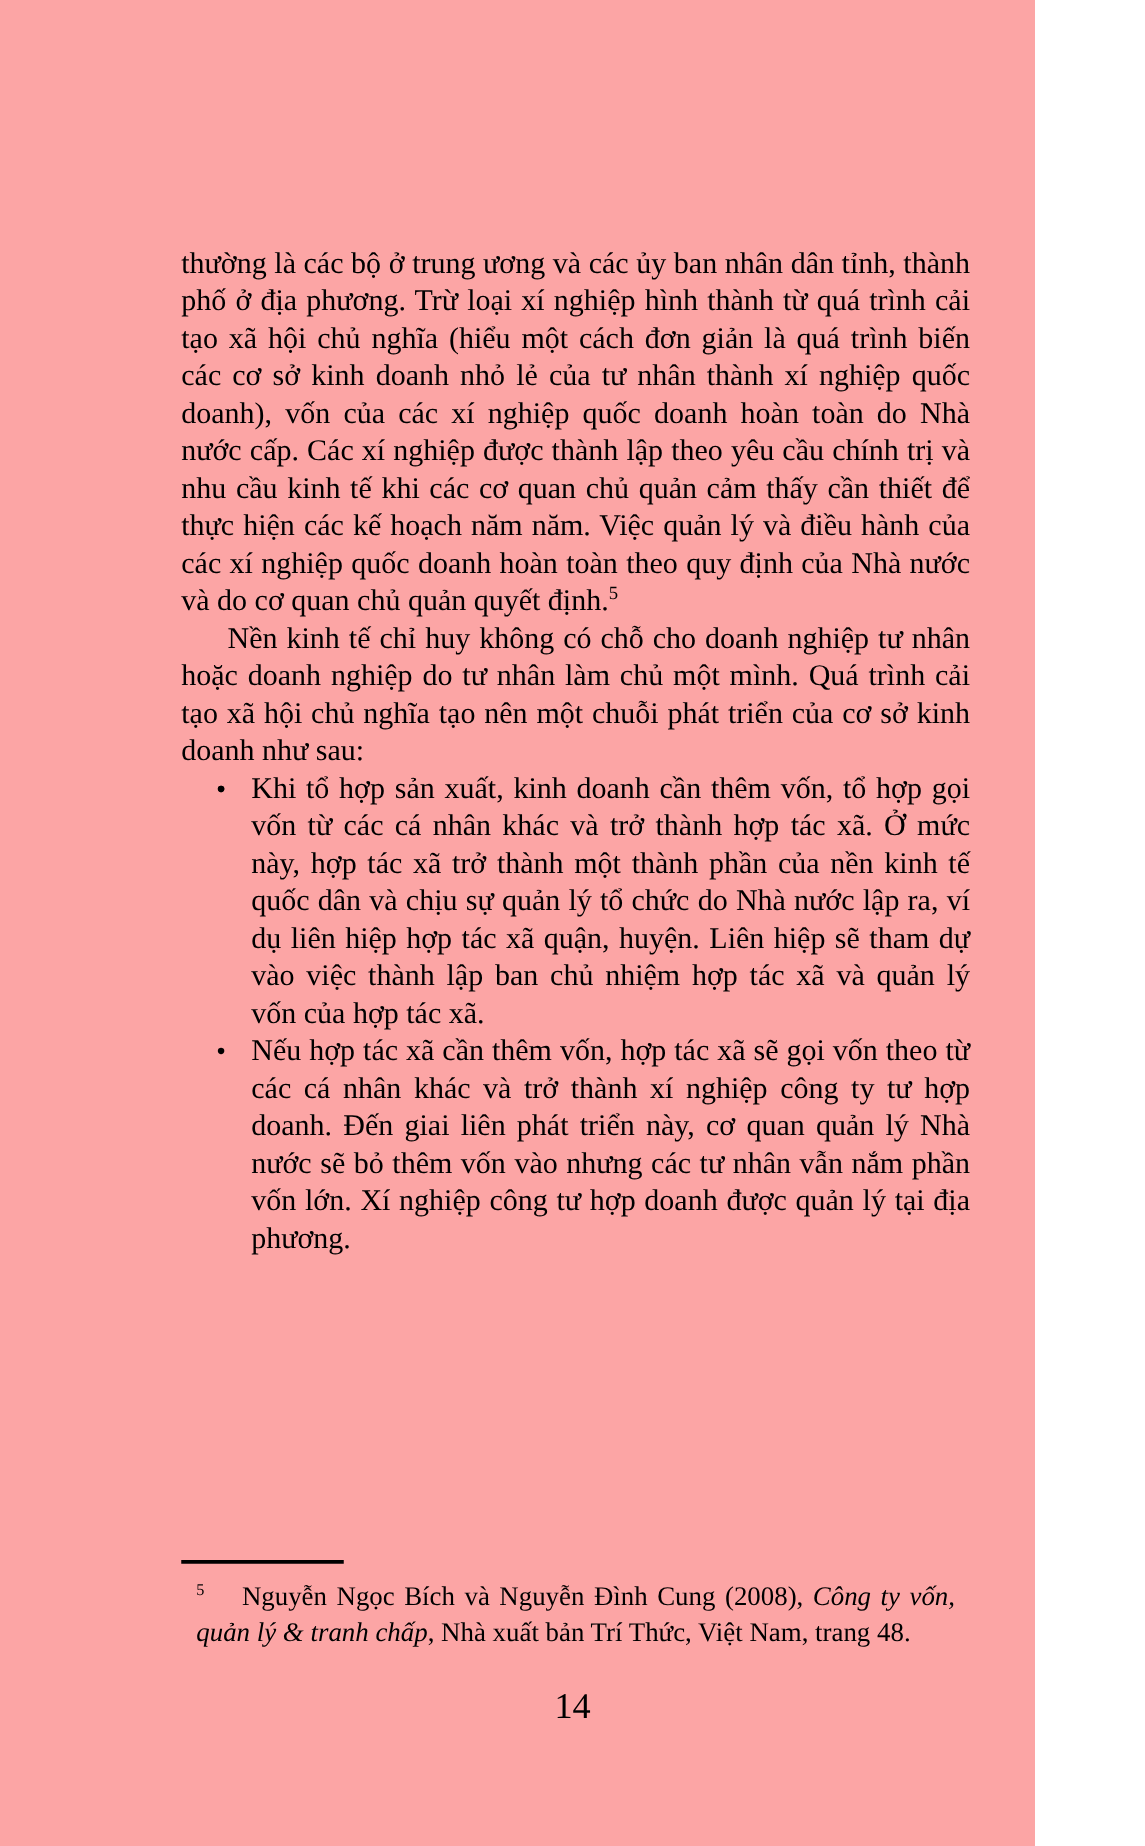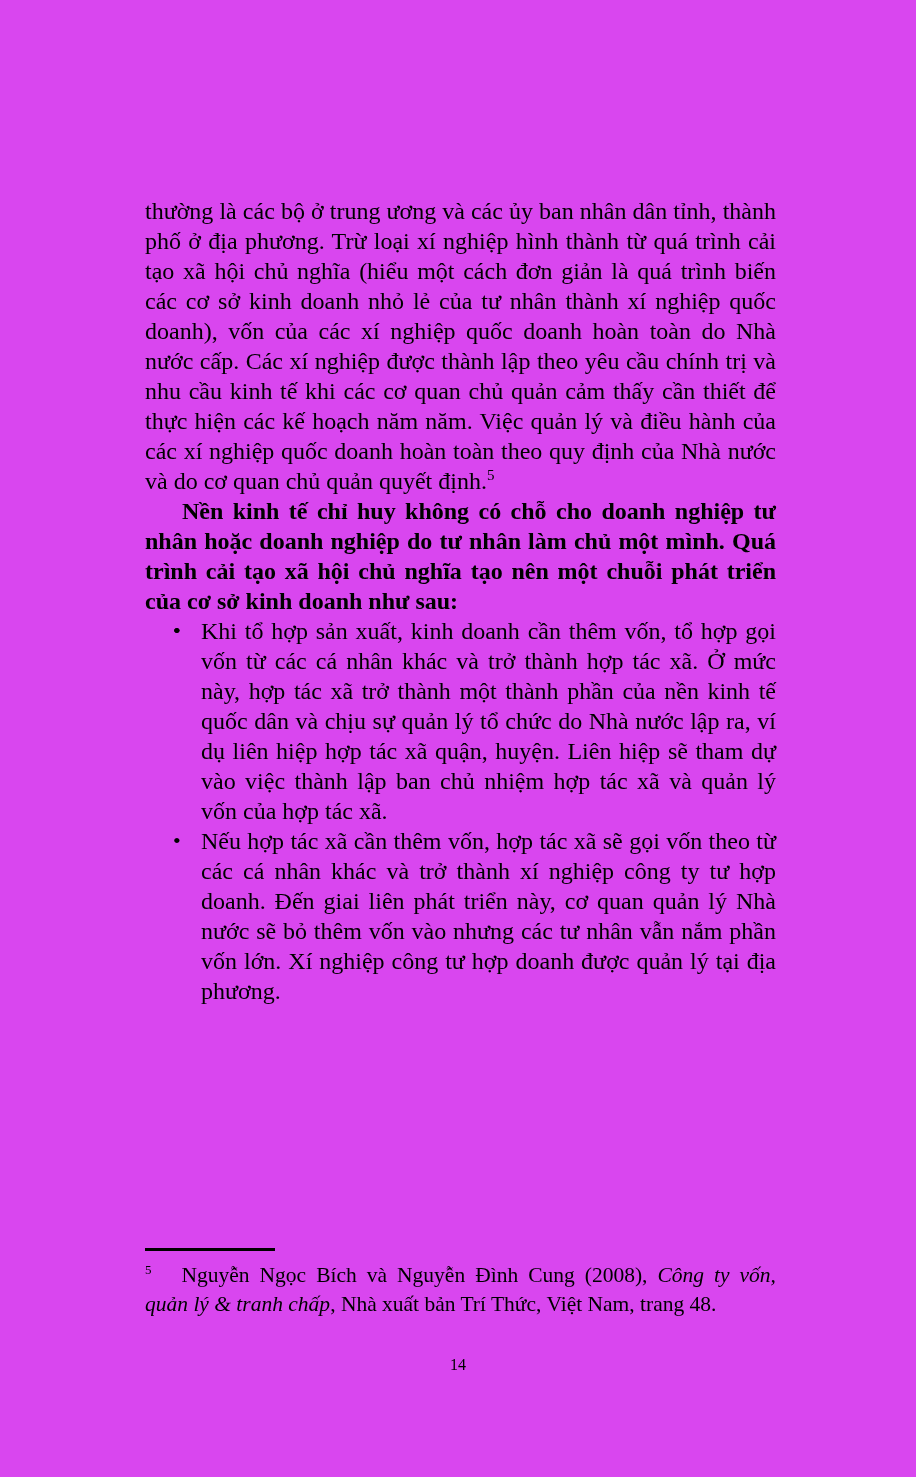--- a/index.html
+++ b/index.html
@@ -2,43 +2,42 @@
 <html><head>
 <meta charset="utf-8">
 <style>
   html, body {
     margin: 0;
     padding: 0;
     background: #ffffff;
   }
   .page {
     position: relative;
-    width: 916px;
+    width: 828px;
     height: 1477px;
-    background: #d946ef;
+    background: #fca5a5;
     color: #000000;
     font-family: "Liberation Serif", "DejaVu Serif", serif;
     overflow: hidden;
   }
   .text-block {
     position: absolute;
     left: 145px;
     top: 196px;
     width: 631px;
     font-size: 24px;
     line-height: 30px;
     text-align: justify;
   }
   .para {
     margin: 0;
     padding: 0;
   }
   .para.indent {
     text-indent: 37px;
-    font-weight: bold;
   }
   .fn-ref {
     font-size: 15px;
     line-height: 0;
     vertical-align: super;
   }
   .bullets {
     list-style: none;
     margin: 0;
     padding: 0;
@@ -60,41 +59,41 @@
     top: 1248px;
     width: 631px;
   }
   .fn-rule {
     width: 130px;
     height: 3px;
     background: #000000;
     margin: 0 0 10px 0;
   }
   .footnote {
-    margin: 0;
+    margin: 12px;
     font-size: 21.5px;
     line-height: 29px;
     text-align: justify;
   }
   .fn-marker {
     font-size: 13px;
     line-height: 0;
     vertical-align: super;
     margin-right: 30px;
   }
   .footnote .italic {
     font-style: italic;
   }
   .page-number {
     position: absolute;
     top: 1350px;
     left: 0;
     width: 916px;
     text-align: center;
-    font-size: 16px;
+    font-size: 29px;
     line-height: 30px;
   }
 </style>
 </head>
 <body>
 
 <div class="page">
 
   <div class="text-block">
 

